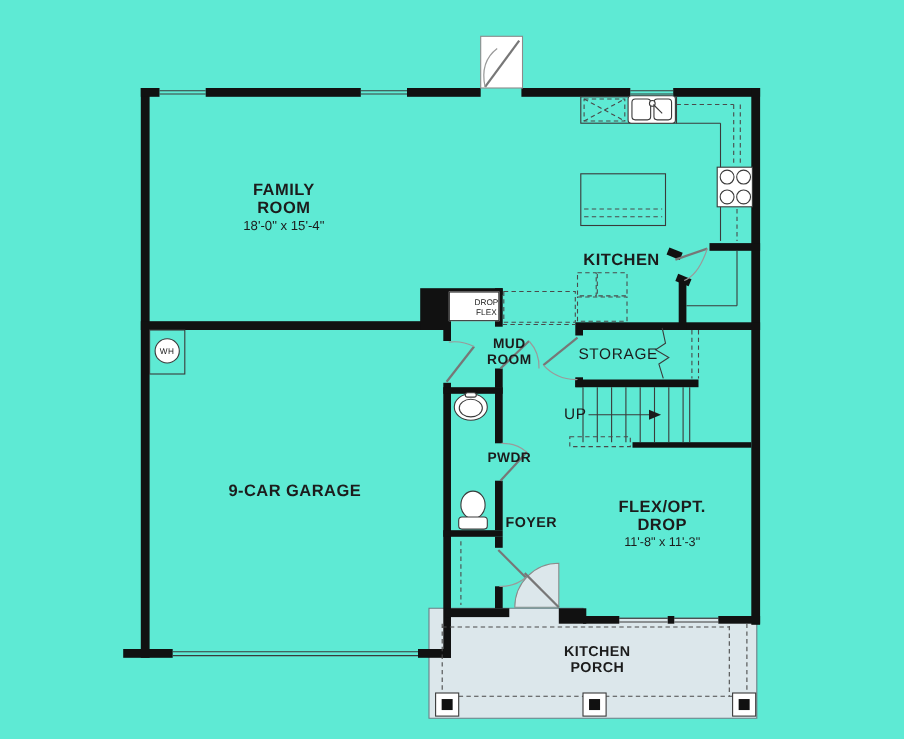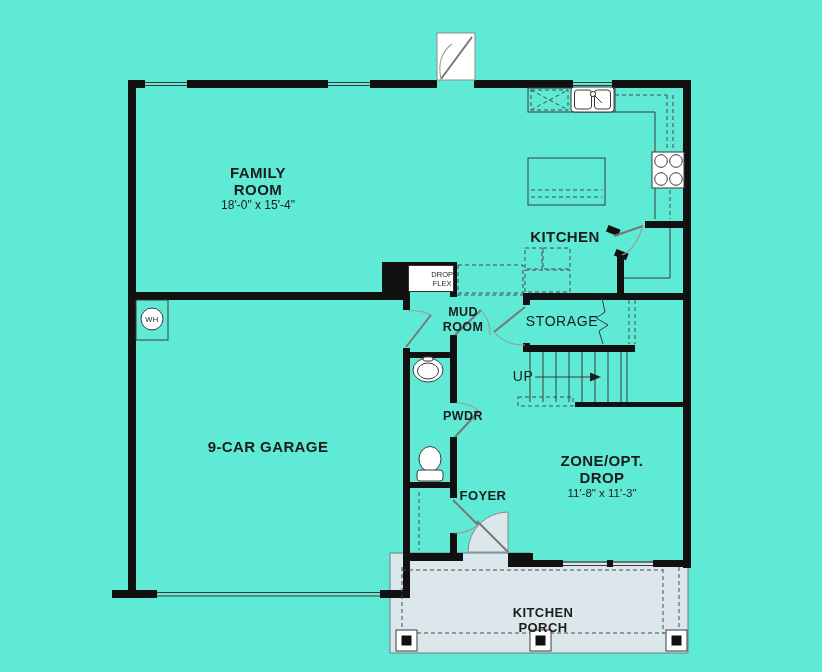--- a/index.html
+++ b/index.html
@@ -4,21 +4,21 @@
 <style>
   html,body{margin:0;padding:0;background:#ffffff;}
   #canvas{position:relative;width:822px;height:672px;background:#5eead4;overflow:hidden;
           font-family:"Liberation Sans",sans-serif;}
   .wall{position:absolute;background:var(--wall,#111);}
   svg{position:absolute;left:0;top:0;}
   .lbl{position:absolute;transform:translateX(-50%);text-align:center;color:#1c1c1c;
        font-weight:bold;white-space:nowrap;letter-spacing:.4px;}
   .lbl .dims{font-weight:normal;letter-spacing:0;}
   .big{font-size:15px;line-height:17px;}
-  .mid{font-size:13px;line-height:15px;margin-top:21px;}
+  .mid{font-size:13px;line-height:15px;}
   .sm{font-size:12.5px;line-height:14.5px;margin-left:32px;}
   .tiny{font-size:14px;line-height:10px;font-weight:normal;letter-spacing:.6px;}
   .dimtxt{font-size:12px;line-height:15px;}
   .dimtxt2{font-size:11.5px;line-height:14px;}
   
   .tl{stroke:#3a3a3a;stroke-width:1;fill:none;}
   .arc{stroke:#9a9a9a;stroke-width:1.1;fill:none;}
   .leaf{stroke:#777;stroke-width:2;fill:none;}
   .dash{stroke:#4a4a4a;stroke-width:1;fill:none;stroke-dasharray:4 3;}
   .fix{stroke:#3a3a3a;stroke-width:1;fill:#fff;}
@@ -252,21 +252,21 @@
   <div class="dz-box" style="left:408px;top:265px;width:44px;height:25px">
     <div>
       <div>DROP</div>
       <div>FLEX</div>
     </div>
   </div>
   <div class="lbl sm" style="left:431px;top:409px">PWDR</div>
   <div class="lbl mid" style="left:483px;top:467px">FOYER</div>
   <div class="lbl tiny" style="left:562px;top:316px">STORAGE</div>
   <div class="lbl big" style="left:602px;top:452px">
-    <div>ZONE/OPT.</div>
+    <div>FLEX/OPT.</div>
     <div>DROP</div>
     <div class="dims dimtxt2">11'-8" x 11'-3"</div>
   </div>
   <div class="lbl mid" style="left:543px;top:584px">
     <div>KITCHEN</div>
     <div>PORCH</div>
   </div>
   <div class="lbl tiny" style="left:523px;top:371px">UP</div>
   <div class="lbl" style="left:152px;top:315px;font-size:7.5px;font-weight:normal;letter-spacing:.5px">WH</div>
 

